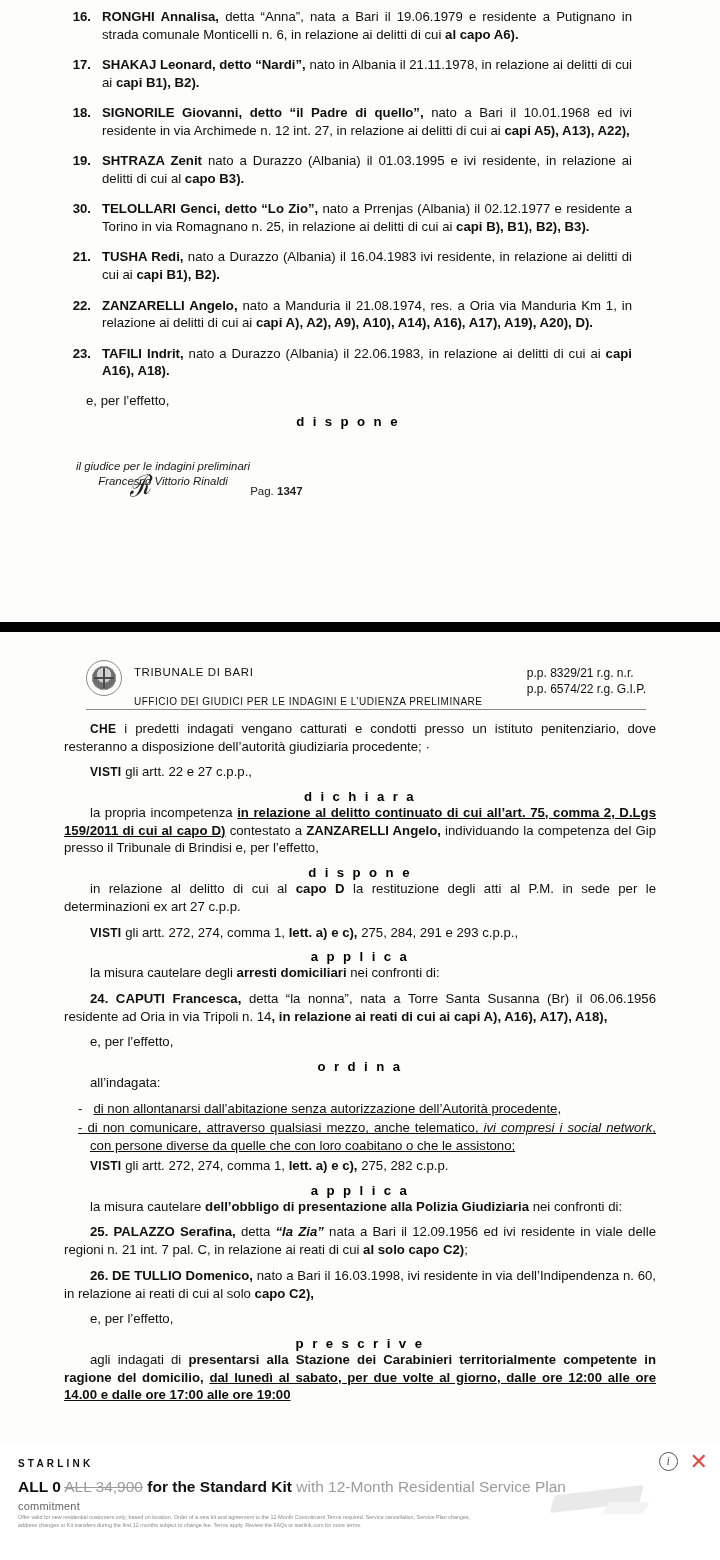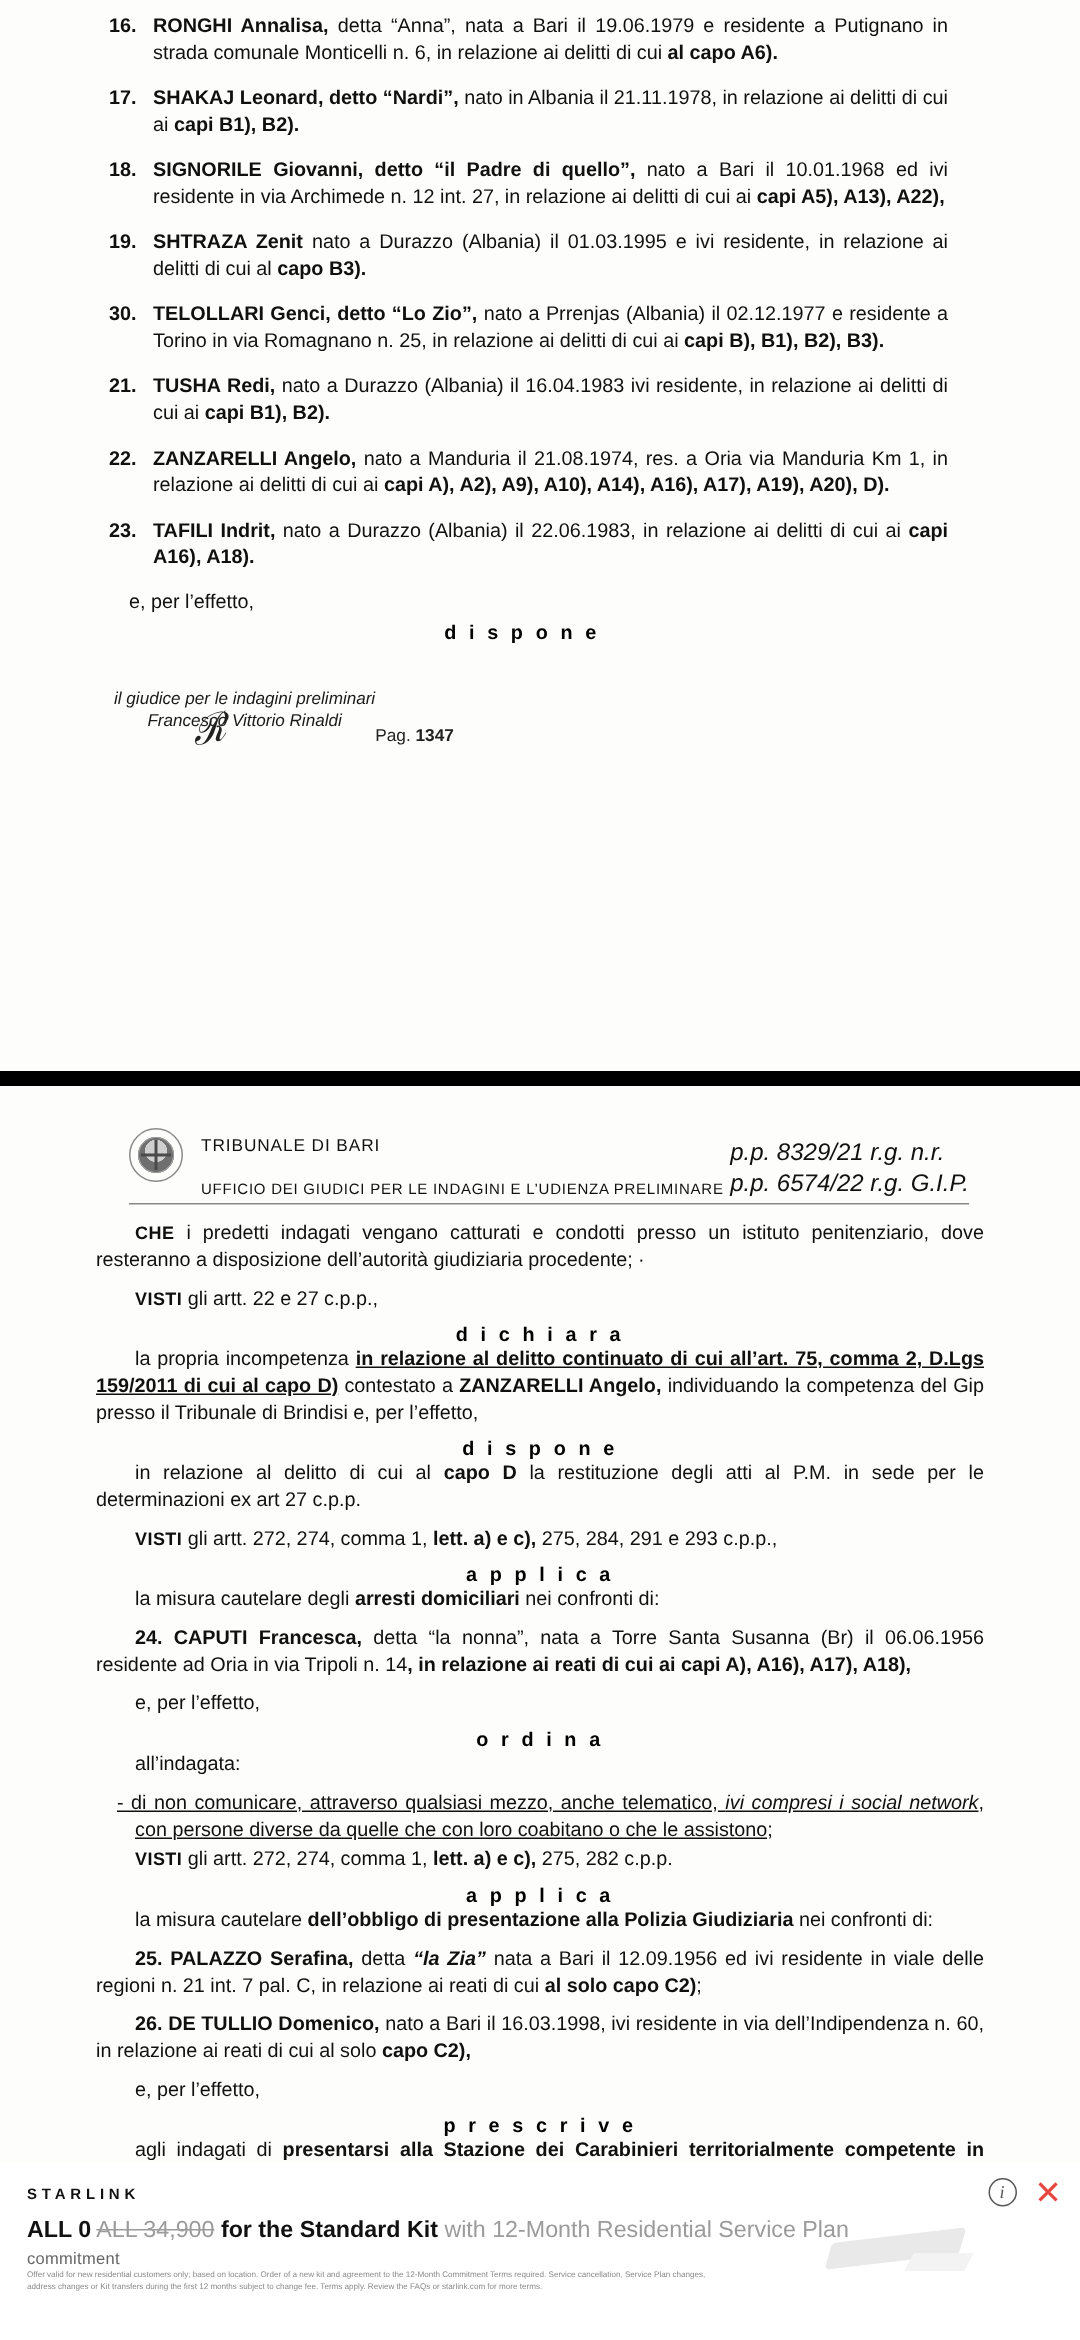--- a/index.html
+++ b/index.html
@@ -19,21 +19,21 @@
     height: 1560px;
     background: #000;
     position: relative;
   }
   .page {
     background: #fdfdfb;
     position: relative;
     box-sizing: border-box;
   }
   .page1 {
-    height: 714px;
+    height: 622px;
     padding: 8px 88px 0 64px;
   }
   .gap {
     height: 10px;
     background: #000;
   }
   .page2 {
     height: 810px;
     padding: 28px 64px 0 64px;
   }
@@ -157,24 +157,23 @@
   }
   .head-line2 {
     font-size: 10px;
     letter-spacing: 0.5px;
     color: #111;
     margin-top: 18px;
   }
   .head-right {
     text-align: left;
     padding-top: 6px;
-    font-size: 16px;
+    font-size: 12px;
     color: #111;
     line-height: 1.32;
-    font-style: italic;
   }
   .para {
     font-size: 13.2px;
     color: #101010;
     line-height: 1.34;
     text-align: justify;
     margin: 0 0 8px 0;
   }
   .para.ind { text-indent: 26px; }
   .sc {
@@ -369,20 +368,21 @@
         <div class="para ind">la propria incompetenza <b class="u">in relazione al delitto continuato di cui all’art. 75, comma 2, D.Lgs 159/2011 di cui al capo D)</b> contestato a <b>ZANZARELLI Angelo,</b> individuando la competenza del Gip presso il Tribunale di Brindisi e, per l’effetto,</div>
         <div class="center spaced">d i s p o n e</div>
         <div class="para ind">in relazione al delitto di cui al <b>capo D</b> la restituzione degli atti al P.M. in sede per le determinazioni ex art 27 c.p.p.</div>
         <div class="para ind"><span class="sc">VISTI</span> gli artt. 272, 274, comma 1, <b>lett. a) e c),</b> 275, 284, 291 e 293 c.p.p.,</div>
         <div class="center spaced">a p p l i c a</div>
         <div class="para ind">la misura cautelare degli <b>arresti domiciliari</b> nei confronti di:</div>
         <div class="para ind"><b>24. CAPUTI Francesca,</b> detta “la nonna”, nata a Torre Santa Susanna (Br) il 06.06.1956 residente ad Oria in via Tripoli n. 14<b>, in relazione ai reati di cui ai capi A), A16), A17), A18),</b></div>
         <div class="para ind">e, per l’effetto,</div>
         <div class="center spaced">o r d i n a</div>
         <div class="para ind">all’indagata:</div>
+        <div class="dash-list">-&nbsp;&nbsp; <span class="u">di non allontanarsi dall’abitazione senza autorizzazione dell’Autorità procedente,</span></div>
         <div class="dash-list"><span class="u">- di non comunicare, attraverso qualsiasi mezzo, anche telematico, <i>ivi compresi i social network</i>, con persone diverse da quelle che con loro coabitano o che le assistono;</span></div>
         <div class="para ind"><span class="sc">VISTI</span> gli artt. 272, 274, comma 1, <b>lett. a) e c),</b> 275, 282 c.p.p.</div>
         <div class="center spaced">a p p l i c a</div>
         <div class="para ind">la misura cautelare <b>dell’obbligo di presentazione alla Polizia Giudiziaria</b> nei confronti di:</div>
         <div class="para ind"><b>25. PALAZZO Serafina,</b> detta <b><i>“la Zia”</i></b> nata a Bari il 12.09.1956 ed ivi residente in viale delle regioni n. 21 int. 7 pal. C, in relazione ai reati di cui <b>al solo capo C2)</b>;</div>
         <div class="para ind"><b>26. DE TULLIO Domenico,</b> nato a Bari il 16.03.1998, ivi residente in via dell’Indipendenza n. 60, in relazione ai reati di cui al solo <b>capo C2),</b></div>
         <div class="para ind">e, per l’effetto,</div>
         <div class="center spaced">p r e s c r i v e</div>
         <div class="para ind">agli indagati di <b>presentarsi alla Stazione dei Carabinieri territorialmente competente in ragione del domicilio, <span class="u">dal lunedì al sabato, per due volte al giorno, dalle ore 12:00 alle ore 14.00 e dalle ore 17:00 alle ore 19:00</span></b></div>
       </div>

